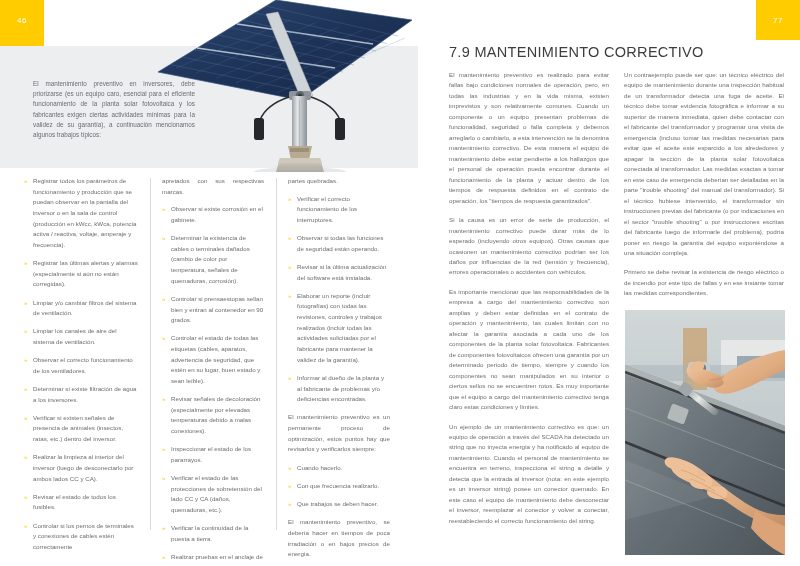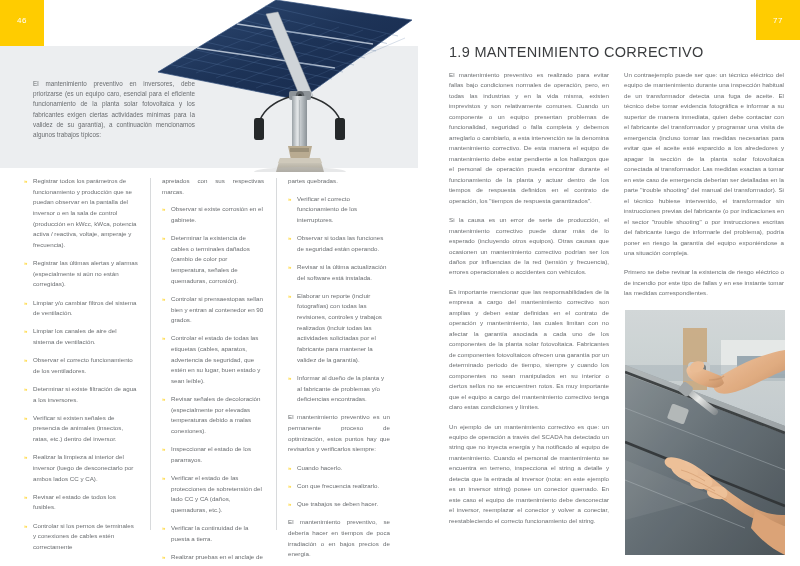--- a/index.html
+++ b/index.html
@@ -242,21 +242,21 @@
 
     </div>
   </div>
 
   <div class="page page-right">
 
     <div class="pagetab pagetab-right">
       <span>77</span>
     </div>
 
-    <h1 class="heading">1.9 MANTENIMIENTO CORRECTIVO</h1>
+    <h1 class="heading">7.9 MANTENIMIENTO CORRECTIVO</h1>
 
     <div class="rcols">
       <div class="rcol">
         <p>El mantenimiento preventivo es realizado para evitar fallas bajo condiciones normales de operación, pero, en todas las industrias y en la vida misma, existen imprevistos y son relativamente comunes. Cuando un componente o un equipo presentan problemas de funcionalidad, seguridad o falla completa y debemos arreglarlo o cambiarlo, a esta intervención se la denomina mantenimiento correctivo. De esta manera el equipo de mantenimiento debe estar pendiente a los hallazgos que el personal de operación pueda encontrar durante el funcionamiento de la planta y actuar dentro de los tiempos de respuesta definidos en el contrato de operación, los "tiempos de respuesta garantizados".</p>
         <p>Si la causa es un error de serie de producción, el mantenimiento correctivo puede durar más de lo esperado (incluyendo otros equipos). Otras causas que ocasionen un mantenimiento correctivo podrían ser los daños por influencias de la red (tensión y frecuencia), errores operacionales o accidentes con vehículos.</p>
         <p>Es importante mencionar que las responsabilidades de la empresa a cargo del mantenimiento correctivo son amplias y deben estar definidas en el contrato de operación y mantenimiento, las cuales limitan con no afectar la garantía asociada a cada uno de los componentes de la planta solar fotovoltaica. Fabricantes de componentes fotovoltaicos ofrecen una garantía por un determinado periodo de tiempo, siempre y cuando los componentes no sean manipulados en su interior o ciertos sellos no se encuentren rotos. Es muy importante que el equipo a cargo del mantenimiento correctivo tenga claro estas condiciones y límites.</p>
         <p>Un ejemplo de un mantenimiento correctivo es que: un equipo de operación a través del SCADA ha detectado un string que no inyecta energía y ha notificado al equipo de mantenimiento. Cuando el personal de mantenimiento se encuentra en terreno, inspecciona el string a detalle y detecta que la entrada al inversor (nota: en este ejemplo es un inversor string) posee un conector quemado. En este caso el equipo de mantenimiento debe desconectar el inversor, reemplazar el conector y volver a conectar, reestableciendo el correcto funcionamiento del string.</p>
       </div>
       <div class="rcol">
         <p>Un contraejemplo puede ser que: un técnico eléctrico del equipo de mantenimiento durante una inspección habitual de un transformador detecta una fuga de aceite. El técnico debe tomar evidencia fotográfica e informar a su superior de manera inmediata, quien debe contactar con el fabricante del transformador y programar una visita de emergencia (incluso tomar las medidas necesarias para evitar que el aceite esté esparcido a los alrededores y apagar la sección de la planta solar fotovoltaica conectada al transformador. Las medidas exactas a tomar en este caso de emergencia deberían ser detalladas en la parte "trouble shooting" del manual del transformador). Si el técnico hubiese intervenido, el transformador sin instrucciones previas del fabricante (o por indicaciones en el sector "trouble shooting" o por instrucciones escritas del fabricante luego de informarle del problema), podría poner en riesgo la garantía del equipo exponiéndose a una situación compleja.</p>

